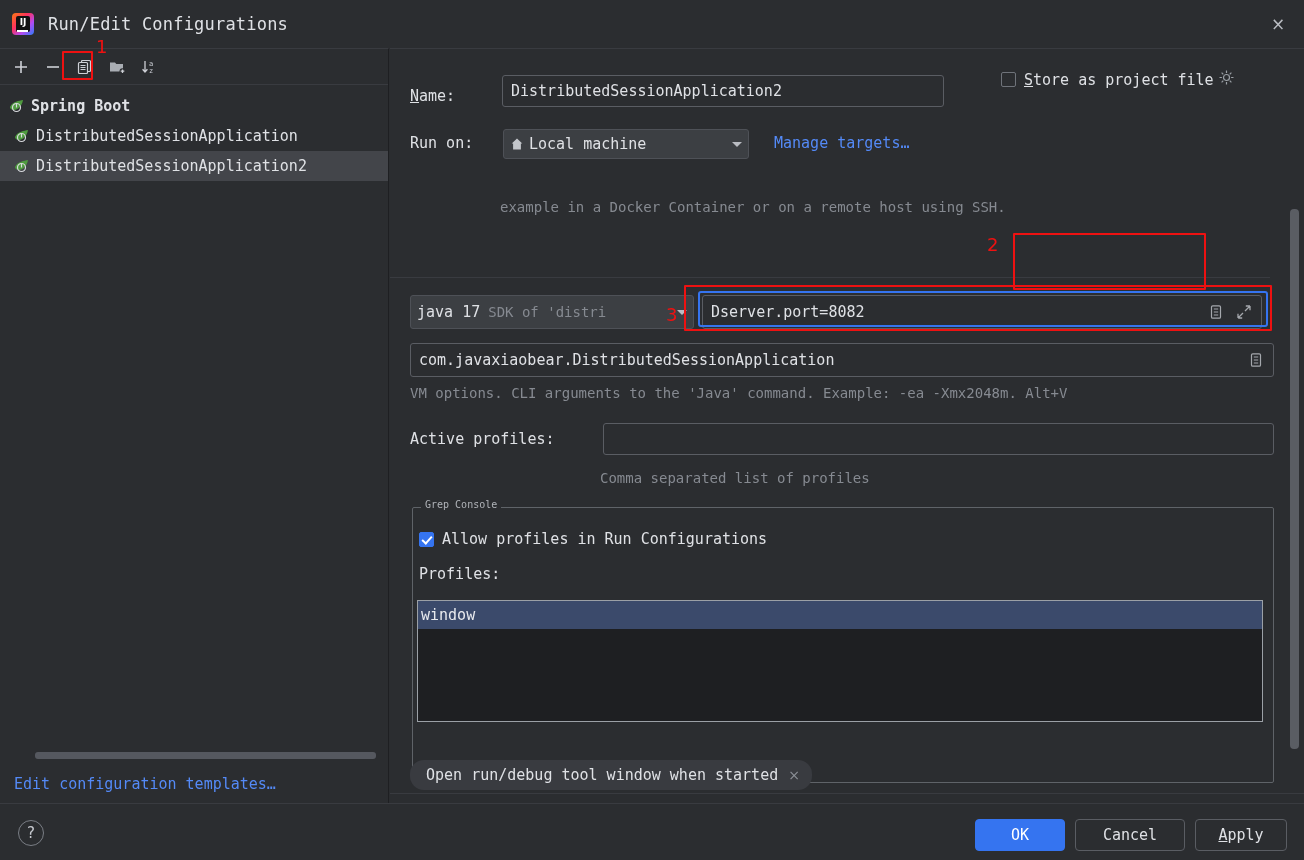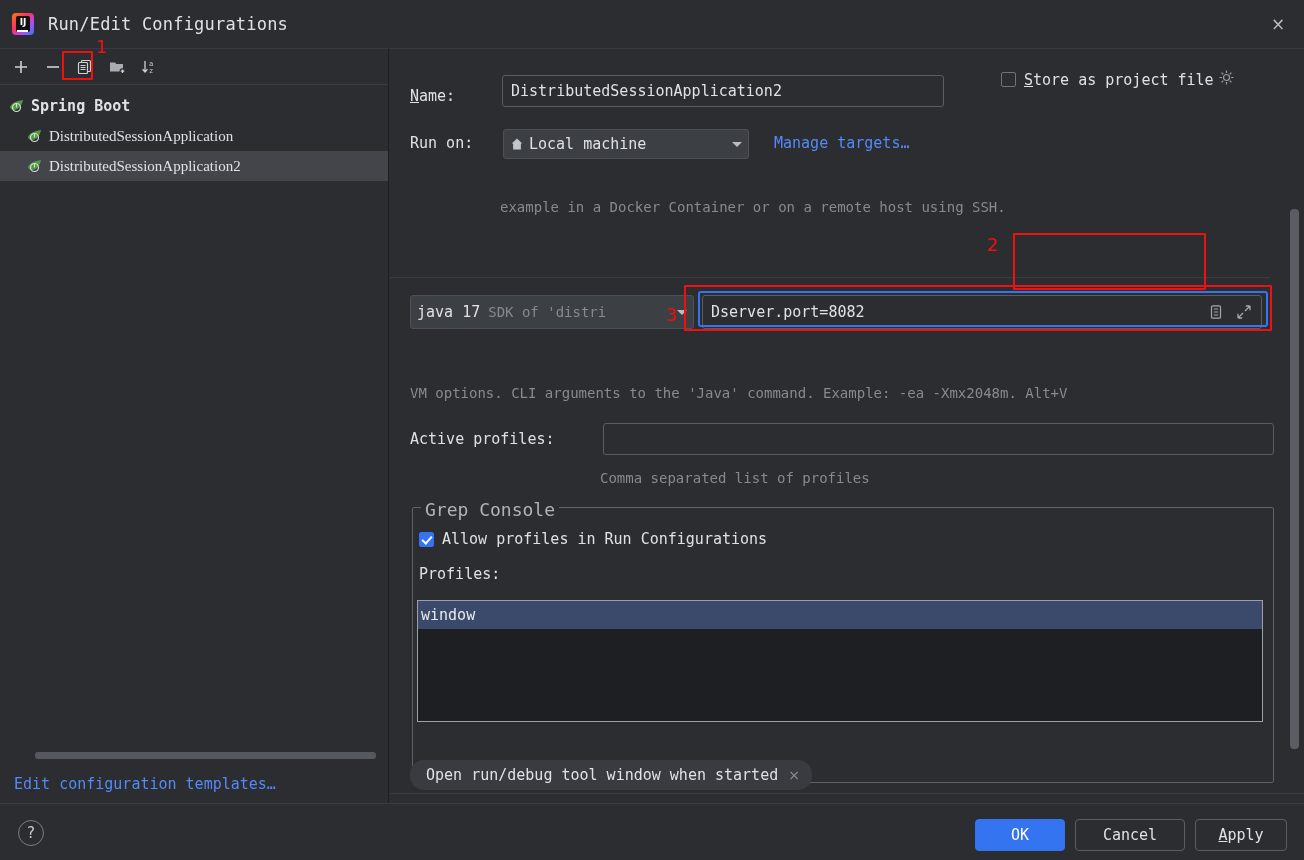--- a/index.html
+++ b/index.html
@@ -68,21 +68,21 @@
 
   .tree {
     position: relative;
     padding-top: 6px;
   }
   .tree-row {
     height: 30px; display: flex; align-items: center;
     color: #dfe1e5; font-size: 15px; white-space: nowrap;
   }
   .tree-row.level0 { padding-left: 8px; font-weight: bold; }
-  .tree-row.level1 { padding-left: 26px; font-family: Liberation Serif, serif; }
+  .tree-row.level1 { padding-left: 13px; }
   .tree-row.selected { background: #43454a; }
   .leaf-icon { width: 20px; height: 16px; flex: 0 0 20px; margin-right: 3px; }
 
   .lp-hscroll {
     position: absolute; left: 35px; bottom: 44px;
     width: 341px; height: 7px; background: #55585f; border-radius: 3px;
   }
   .lp-edit-templates {
     position: absolute; left: 14px; bottom: 10px;
     color: #548af7; font-size: 15px;
@@ -150,21 +150,21 @@
 
   
   .groupbox {
     position: absolute;
     border: 1px solid #5f6368;
     border-radius: 2px;
   }
   .groupbox-title {
     position: absolute; top: -9px; left: 8px;
     background: #2b2d30; padding: 0 4px;
-    color: #b0b3b8; font-size: 18px;
+    color: #b0b3b8; font-size: 10px;
   }
 
   .listbox {
     position: absolute;
     background: #1e1f22; border: 1px solid #9ba0a6;
   }
   .listitem-sel {
     background: #3b4a6b; color: #e8eaee; font-size: 15px;
     height: 28px; display: flex; align-items: center; padding-left: 3px;
   }
@@ -371,20 +371,29 @@
             </svg>
           </span>
           <span class="fieldicon">
             <svg width="16" height="16" viewBox="0 0 16 16">
               <path d="M14 2L9 7M14 2h-4.2M14 2v4.2M2 14l5-5M2 14h4.2M2 14V9.8" stroke="#a5a8ad" stroke-width="1.3" fill="none"></path>
             </svg>
           </span>
         </span>
       </div>
 
+      <div class="txtfield" style="position:absolute; left:20px; top:294px; width:864px; height:34px;">
+        <span>com.javaxiaobear.DistributedSessionApplication</span>
+        <span class="fieldicon" style="margin-left:auto;">
+          <svg width="16" height="16" viewBox="0 0 16 16">
+            <rect x="3.5" y="1.8" width="9" height="12.4" rx="1.3" fill="none" stroke="#a5a8ad" stroke-width="1.2"></rect>
+            <path d="M5.8 5h4.4M5.8 8h4.4M5.8 11h4.4" stroke="#a5a8ad" stroke-width="1.2"></path>
+          </svg>
+        </span>
+      </div>
 
       <div class="lbl-dim" style="position:absolute; left:20px; top:336px;">VM options. CLI arguments to the 'Java' command. Example: -ea -Xmx2048m. Alt+V</div>
 
       <div class="lbl" style="position:absolute; left:20px; top:381px;">Active profiles:</div>
       <div class="txtfield" style="position:absolute; left:213px; top:374px; width:671px; height:32px;">
         <span></span>
       </div>
       <div class="lbl-dim" style="position:absolute; left:210px; top:421px;">Comma separated list of profiles</div>
 
       <div class="groupbox" style="left:22px; top:458px; width:862px; height:276px;">

